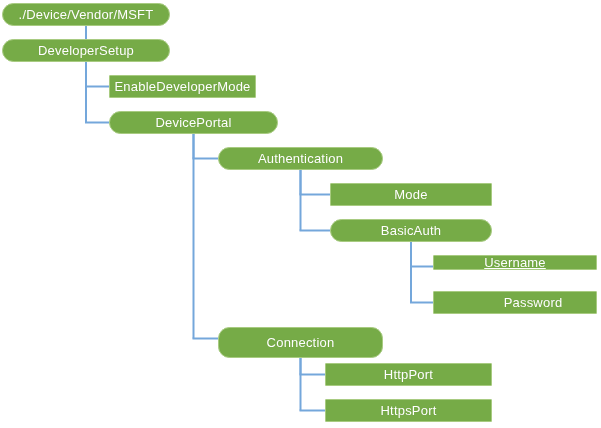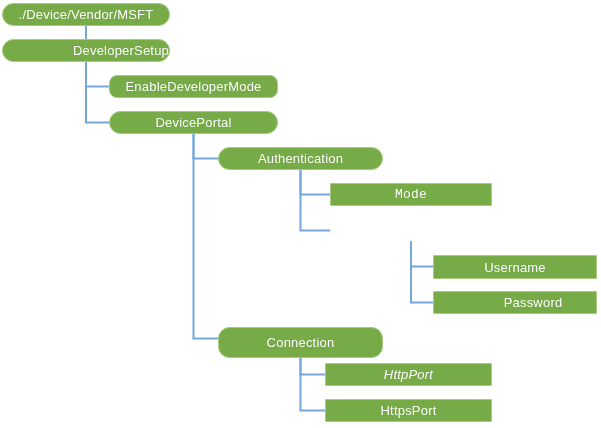--- a/index.html
+++ b/index.html
@@ -62,43 +62,46 @@
       <line x1="411" y1="241" x2="411" y2="302.5" stroke="#74a7db" stroke-width="2"></line>
       <line x1="410" y1="302.5" x2="433" y2="302.5" stroke="#74a7db" stroke-width="2"></line>
       <line x1="300.5" y1="349" x2="300.5" y2="374.5" stroke="#74a7db" stroke-width="2"></line>
       <line x1="299.5" y1="374.5" x2="325" y2="374.5" stroke="#74a7db" stroke-width="2"></line>
       <line x1="300.5" y1="349" x2="300.5" y2="410.5" stroke="#74a7db" stroke-width="2"></line>
       <line x1="299.5" y1="410.5" x2="325" y2="410.5" stroke="#74a7db" stroke-width="2"></line>
     </svg>
 <div class="node pill" style="left: 2px; top: 3px; width: 168px; height: 23px;">
       <span>./Device/Vendor/MSFT</span>
     </div>
-    <div class="node pill" style="left: 2px; top: 39px; width: 168px; height: 23px; justify-content: flex-end;">
+    <div class="node pill" style="left: 2px; top: 39px; width: 168px; height: 23px;">
       <span>DeveloperSetup</span>
     </div>
-    <div class="node rect" style="left: 109px; top: 75px; width: 169px; height: 23px; border-radius: 8px;">
+    <div class="node rect" style="left: 109px; top: 75px; width: 147px; height: 23px;">
       <span>EnableDeveloperMode</span>
     </div>
     <div class="node pill" style="left: 218px; top: 147px; width: 165px; height: 23px;">
       <span>Authentication</span>
     </div>
     <div class="node pill" style="left: 109px; top: 111px; width: 169px; height: 23px;">
       <span>DevicePortal</span>
     </div>
-    <div class="node rect" style="left: 330px; top: 183px; width: 162px; height: 23px; font-family: Liberation Mono, monospace;">
+    <div class="node rect" style="left: 330px; top: 183px; width: 162px; height: 23px;">
       <span>Mode</span>
     </div>
-    <div class="node rect" style="left: 433px; top: 255px; width: 164px; height: 24px;">
+    <div class="node pill" style="left: 330px; top: 219px; width: 162px; height: 23px;">
+      <span>BasicAuth</span>
+    </div>
+    <div class="node rect" style="left: 433px; top: 255px; width: 164px; height: 15px; text-decoration: underline;">
       <span>Username</span>
     </div>
     <div class="node rect" style="left: 433px; top: 291px; width: 164px; height: 23px; padding-left: 36px;">
       <span>Password</span>
     </div>
     <div class="node pill" style="left: 218px; top: 327px; width: 165px; height: 31px;">
       <span>Connection</span>
     </div>
-    <div class="node rect" style="left: 325px; top: 363px; width: 167px; height: 23px; font-style: italic;">
+    <div class="node rect" style="left: 325px; top: 363px; width: 167px; height: 23px;">
       <span>HttpPort</span>
     </div>
     <div class="node rect" style="left: 325px; top: 399px; width: 167px; height: 23px;">
       <span>HttpsPort</span>
     </div>
   </div>
 
 </body></html>

